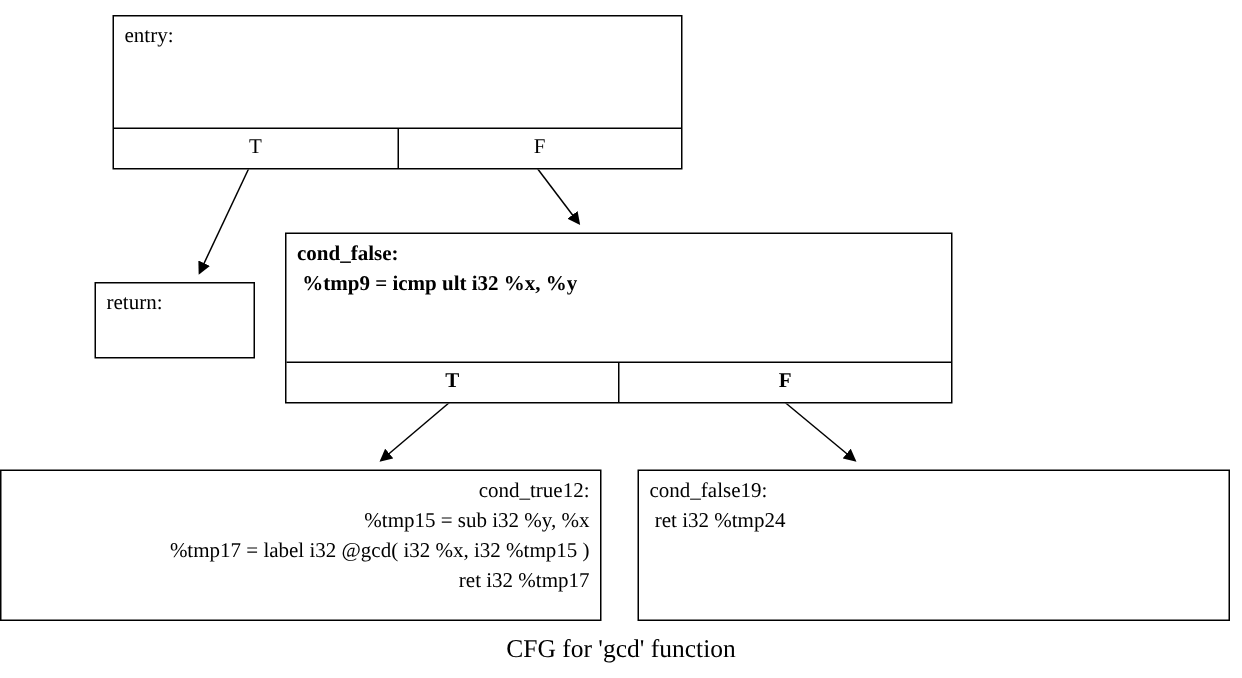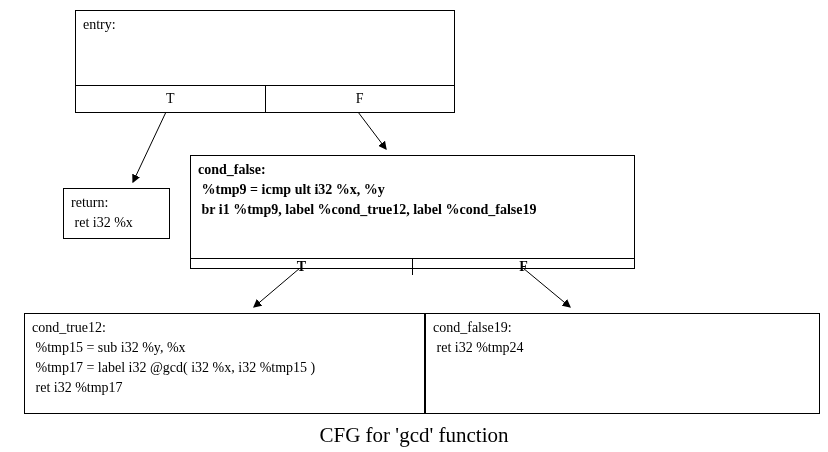--- a/index.html
+++ b/index.html
@@ -55,21 +55,21 @@
   }
   .branch-cell + .branch-cell {
     border-left: 1px solid #000000;
   }
   .caption {
     position: absolute;
     left: 0;
     right: 0;
     top: 423px;
     text-align: center;
-    font-size: 21px;
+    font-size: 17px;
   }
 </style>
 </head>
 <body>
 
 <div class="canvas">
 
   <svg class="edges" viewBox="0 0 828 452">
     <defs>
       <marker id="arrowhead" viewBox="0 0 10 10" refX="8.5" refY="5" markerWidth="8.5" markerHeight="8.5" orient="auto-start-reverse">
@@ -88,37 +88,35 @@
     </div>
     <div class="branch-row">
       <div class="branch-cell">T</div>
       <div class="branch-cell">F</div>
     </div>
   </div>
 
   <div class="node" style="left:63px; top:188px; width:105px; height:49px;">
     <div class="body">
       <div class="line">return:</div>
-      <div class="line"> ret i32 %x</div>
     </div>
   </div>
 
   <div class="node" style="left:190px; top:155px; width:443px; height:112px;font-weight:bold;">
     <div class="body">
       <div class="line">cond_false:</div>
       <div class="line"> %tmp9 = icmp ult i32 %x, %y</div>
-      <div class="line"> br i1 %tmp9, label %cond_true12, label %cond_false19</div>
     </div>
     <div class="branch-row">
       <div class="branch-cell">T</div>
       <div class="branch-cell">F</div>
     </div>
   </div>
 
-  <div class="node" style="left:24px; top:313px; width:399px; height:99px;">
+  <div class="node" style="left:0; top:313px; width:399px; height:99px;text-align:right;">
     <div class="body">
       <div class="line">cond_true12:</div>
       <div class="line"> %tmp15 = sub i32 %y, %x</div>
       <div class="line"> %tmp17 = label i32 @gcd( i32 %x, i32 %tmp15 )</div>
       <div class="line"> ret i32 %tmp17</div>
     </div>
   </div>
 
   <div class="node" style="left:425px; top:313px; width:393px; height:99px;justify-content:flex-end;">
     <div class="body">

